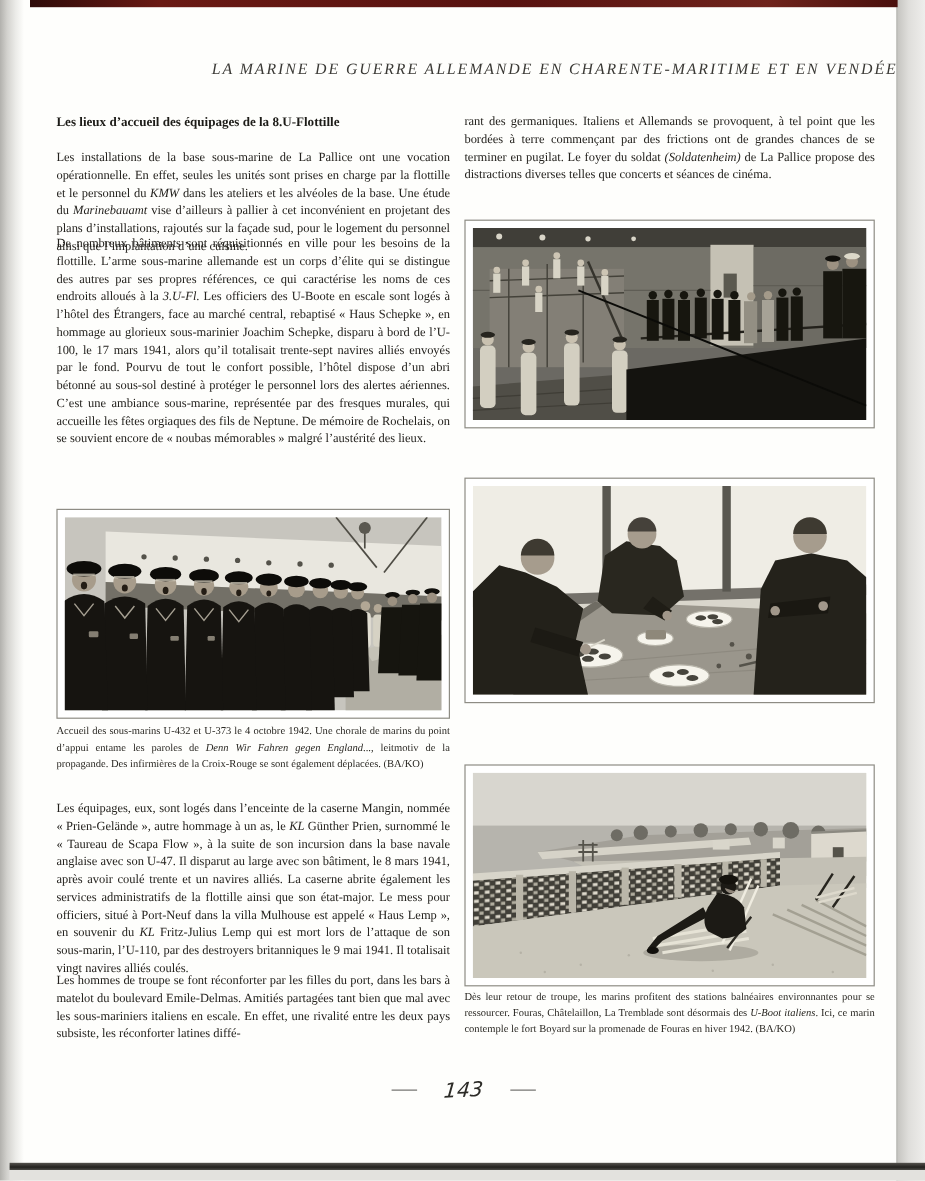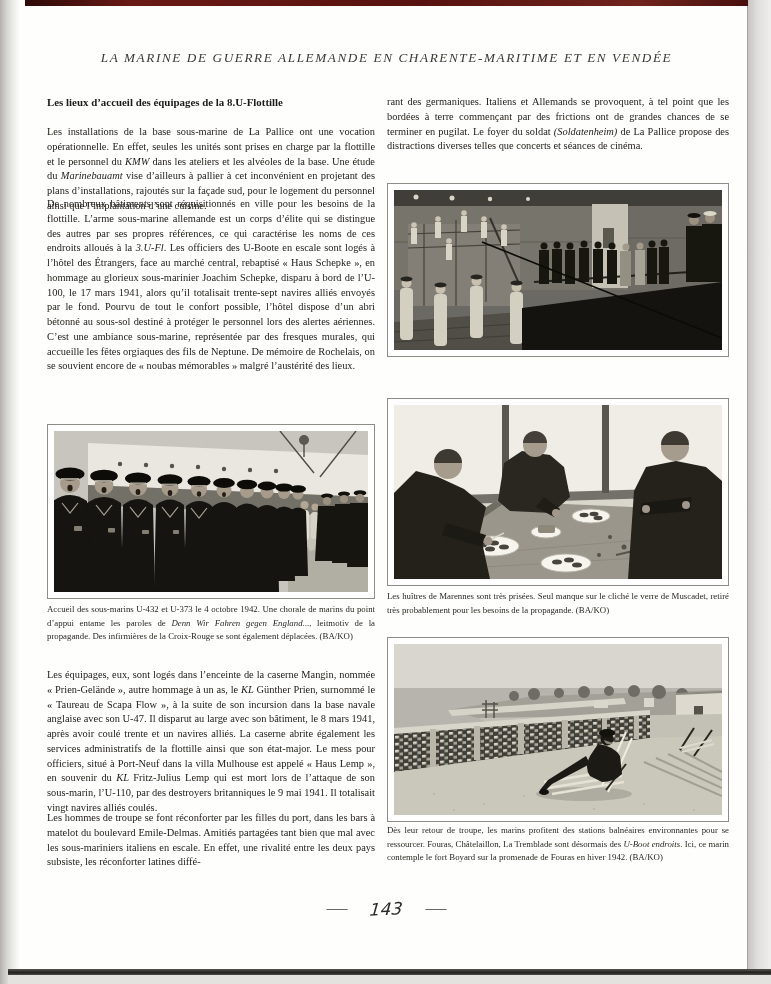--- a/index.html
+++ b/index.html
@@ -7,21 +7,21 @@
         font-family:"Liberation Serif",serif;}
   .edge-left{position:absolute;left:0;top:0;bottom:0;width:20px;
         background:linear-gradient(90deg,#b2b1ad 0%,#d3d2ce 30%,#ebebe8 65%,#fefefc 100%);}
   .edge-right{position:absolute;right:0;top:0;bottom:0;width:23px;border-left:1px solid #a3a29e;
         background:linear-gradient(90deg,#c6c5c1 0%,#dfdedb 40%,#efeeec 100%);}
   .band-top{position:absolute;left:25px;right:23px;top:0;height:6px;
         background:linear-gradient(90deg,#2e0b09,#6a1a14 15%,#581310 55%,#6f241c 85%,#4a100d);}
   .line-bottom{position:absolute;left:8px;right:0;top:969px;height:6px;
         background:linear-gradient(180deg,#55534e,#23221f 60%,#4c4b47);}
   .below-line{position:absolute;left:8px;right:0;top:975px;height:9px;background:#e3e2de;}
-  .title{position:absolute;left:25px;right:23px;top:50px;margin:0;text-align:center;
+  .title{position:absolute;left:25px;right:23px;top:50px;margin:0;text-align:right;
         font-style:italic;font-weight:400;font-size:13.2px;letter-spacing:1.6px;color:#3a3935;
         white-space:nowrap;}
   .col{position:absolute;}
   .col-left{left:47px;top:95px;width:328px;height:810px;}
   .col-right{left:387px;top:95px;width:342px;height:820px;}
   .col p{margin:0;position:absolute;left:0;right:0;}
   .heading{position:absolute;left:0;right:0;top:0;margin:0;font-size:10.9px;line-height:15px;
         font-weight:700;color:#1c1b17;}
   .body{font-size:10.4px;line-height:14.75px;text-align:justify;color:#24221e;}
   .caption{font-size:8.8px;line-height:13.6px;text-align:justify;color:#2a2823;}
@@ -356,21 +356,20 @@
         <g>
           <polygon points="234,174 240,86 252,62 282,56 312,62 328,76 328,174" fill="#24221b"></polygon>
           <circle cx="281" cy="42" r="14" fill="#a69c8d"></circle>
             <path d="M267,40 A14,14 0 0 1 295,40 Z" fill="#3e3a31"></path>
           <polygon points="248,98 298,92 296,106 246,110" fill="#1a1812"></polygon>
           <circle cx="252" cy="104" r="4" fill="#a1978a"></circle>
             <circle cx="292" cy="100" r="4" fill="#a1978a"></circle>
         </g>
       </svg>
     </figure>
-    <p class="caption rcapB"><span>Les huîtres de Marennes sont très prisées. Seul manque sur le cliché le verre de Muscadet, retiré très probablement pour les besoins de la propagande. (BA/KO)</span></p>
 
     <figure class="photo-frame ph-c">
       <svg viewBox="0 0 328 171" preserveAspectRatio="none">
         <defs>
           <pattern id="latt" width="9" height="7" patternUnits="userSpaceOnUse" patternTransform="skewY(-4)">
             <rect x="1" y="1" width="4" height="2.6" fill="#ded9cc"></rect>
             <rect x="5.5" y="4.2" width="4" height="2.6" fill="#b1ad9f"></rect>
           </pattern>
         </defs>
         <rect width="328" height="171" fill="#cfccc2"></rect>
@@ -454,21 +453,21 @@
               <line x1="300" y1="84" x2="286" y2="106"></line>
               <line x1="318" y1="86" x2="300" y2="112"></line>
             </g>
           <g stroke="#ddd9cc" stroke-width="2">
               <line x1="286" y1="104" x2="318" y2="96"></line>
               <line x1="288" y1="108" x2="320" y2="100"></line>
             </g>
         </g>
       </svg>
     </figure>
-    <p class="caption rcapC"><span>Dès leur retour de troupe, les marins profitent des stations balnéaires environnantes pour se ressourcer. Fouras, Châtelaillon, La Tremblade sont désormais des </span><i>U-Boot endroits</i><span>. Ici, ce marin contemple le fort Boyard sur la promenade de Fouras en hiver 1942. (BA/KO)</span></p>
+    <p class="caption rcapC"><span>Dès leur retour de troupe, les marins profitent des stations balnéaires environnantes pour se ressourcer. Fouras, Châtelaillon, La Tremblade sont désormais des </span><i>U-Boot italiens</i><span>. Ici, ce marin contemple le fort Boyard sur la promenade de Fouras en hiver 1942. (BA/KO)</span></p>
   </div>
 
   <div class="footer">
     <span class="dash">—</span>
     <span class="folio">143</span>
     <span class="dash">—</span>
   </div>
 </div>
 
 </body></html>

